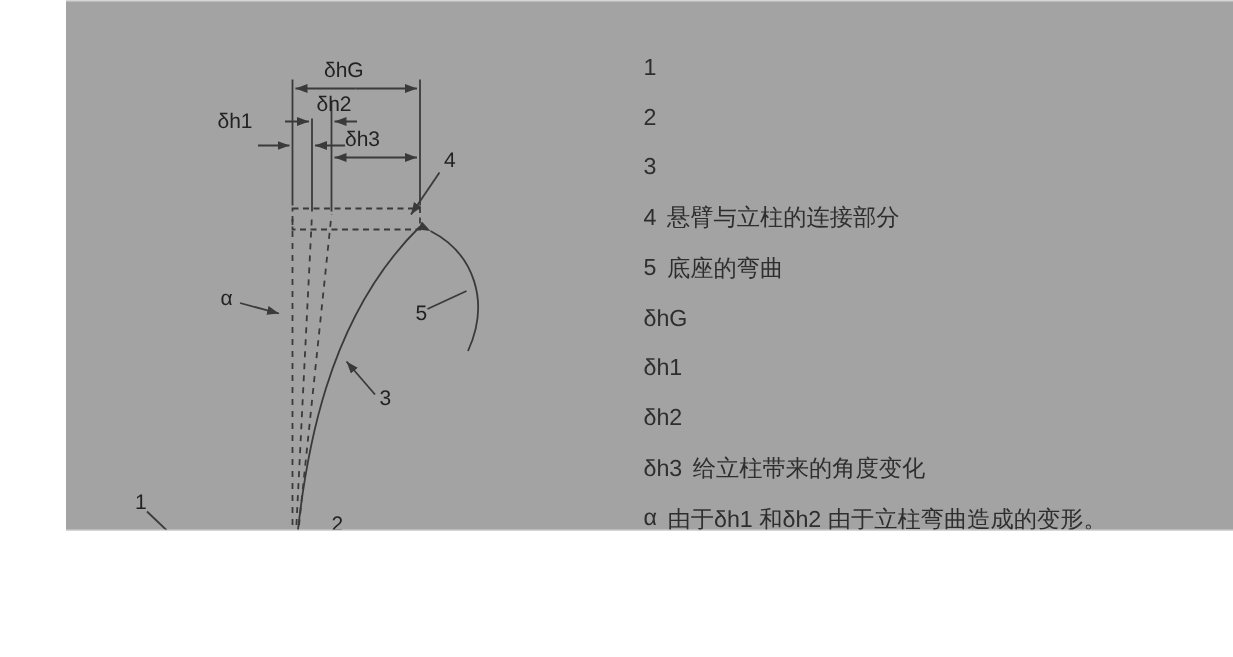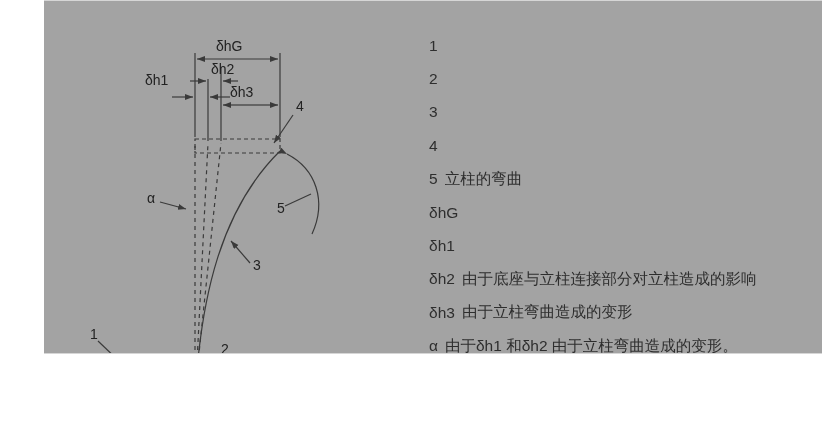--- a/index.html
+++ b/index.html
@@ -105,38 +105,38 @@
       <span class="legend-key">1</span>
     </div>
     <div class="legend-item">
       <span class="legend-key">2</span>
     </div>
     <div class="legend-item">
       <span class="legend-key">3</span>
     </div>
     <div class="legend-item">
       <span class="legend-key">4</span>
+      <span class="legend-text">悬臂与立柱的连接部分</span>
     </div>
     <div class="legend-item">
       <span class="legend-key">5</span>
-      <span class="legend-text">立柱的弯曲</span>
+      <span class="legend-text">底座的弯曲</span>
     </div>
     <div class="legend-item">
       <span class="legend-key">δhG</span>
     </div>
     <div class="legend-item">
       <span class="legend-key">δh1</span>
     </div>
     <div class="legend-item">
       <span class="legend-key">δh2</span>
-      <span class="legend-text">由于底座与立柱连接部分对立柱造成的影响</span>
     </div>
     <div class="legend-item">
       <span class="legend-key">δh3</span>
-      <span class="legend-text">由于立柱弯曲造成的变形</span>
+      <span class="legend-text">给立柱带来的角度变化</span>
     </div>
     <div class="legend-item">
       <span class="legend-key">α</span>
       <span class="legend-text">由于δh1 和δh2 由于立柱弯曲造成的变形。</span>
     </div>
   </div>
 
 </div>
 
 </body></html>

